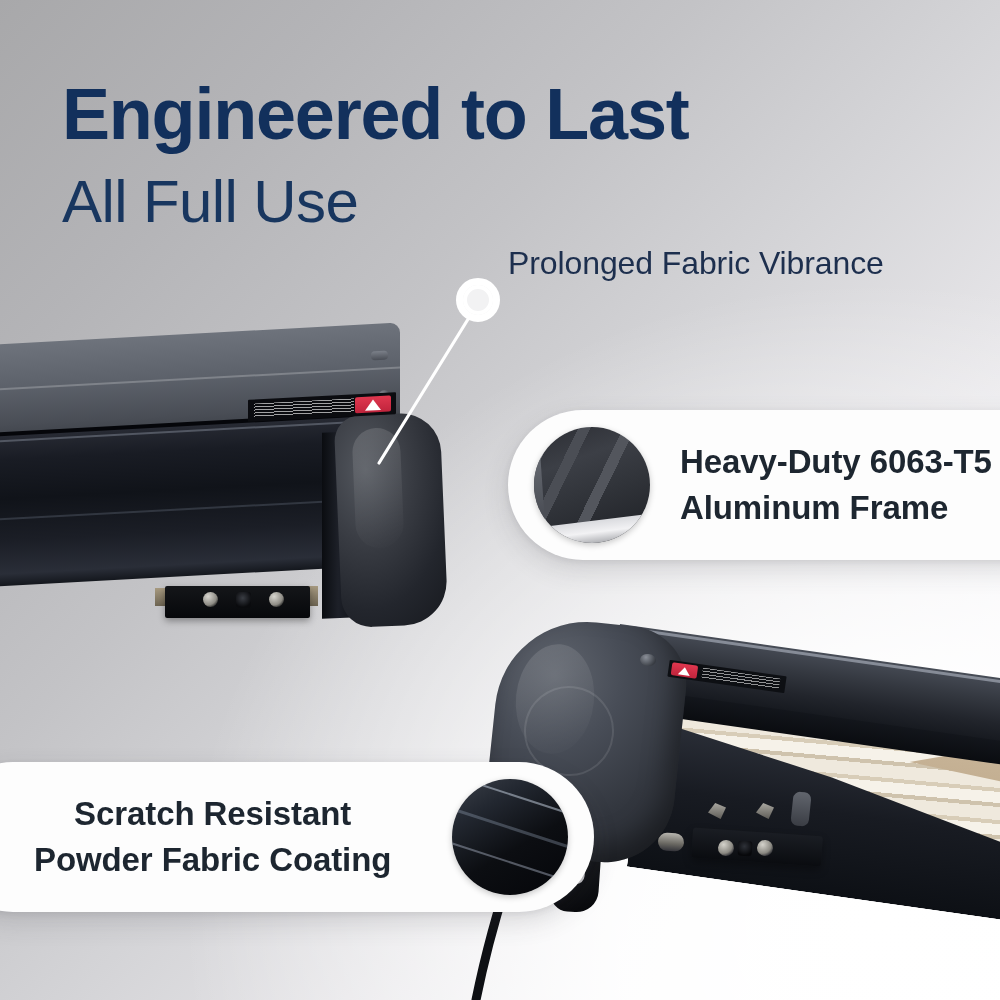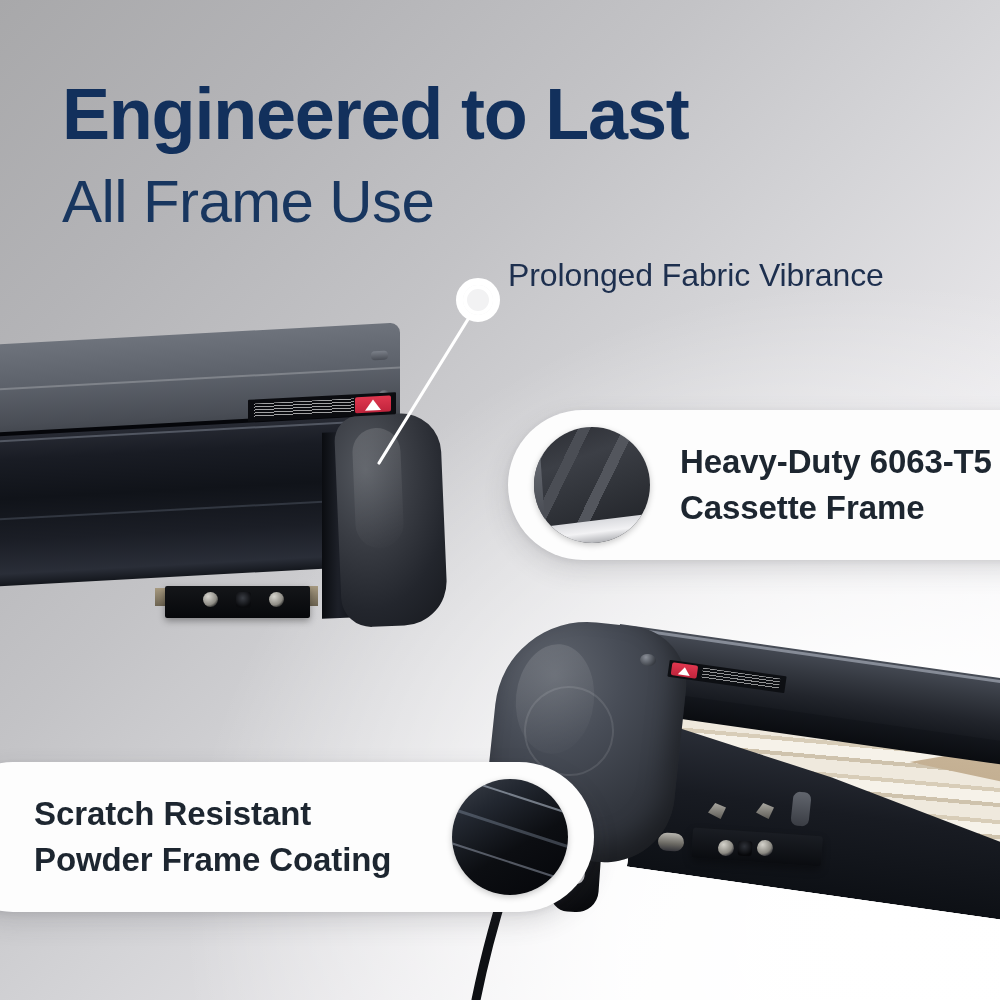--- a/index.html
+++ b/index.html
@@ -23,21 +23,21 @@
     color:#12305c;line-height:1;white-space:nowrap;text-align:center;
   }
   .subheadline{
     position:absolute;left:62px;top:172px;
     font-size:60px;font-weight:300;letter-spacing:-0.6px;
     color:#18365f;line-height:1;white-space:nowrap;
   }
   .callout-top{
     position:absolute;left:508px;top:241px;
     font-size:32px;font-weight:300;letter-spacing:-0.1px;
-    color:#1d2f4e;line-height:1.42;white-space:nowrap;margin-top:12px;
+    color:#1d2f4e;line-height:1.42;white-space:nowrap;
   }
 
   
   .leader-svg{position:absolute;left:0;top:0;width:1000px;height:1000px;pointer-events:none;}
   .dot-ring{
     position:absolute;left:458px;top:280px;width:40px;height:40px;
     border-radius:50%;background:#ffffff;
     box-shadow:0 0 0 4px rgba(255,255,255,0.0);
   }
   .dot-ring::after{
@@ -95,21 +95,21 @@
   }
   .thumb-sheen{
     position:absolute;left:-10%;top:42%;width:130%;height:3px;
     background:rgba(150,162,182,0.35);transform:rotate(18deg);
   }
 
   .pill-text{
     font-size:33px;font-weight:700;color:#1d2630;line-height:1.38;
     padding-left:30px;white-space:nowrap;letter-spacing:-0.1px;
   }
-  .pill-left .pill-text{padding-left:0;}
+  .pill-left .pill-text{padding-left:0;text-align:center;}
 
   
   .prod1{position:absolute;left:-70px;top:336px;width:520px;height:300px;}
   .p1-top{
     position:absolute;left:0;top:12px;width:470px;height:104px;
     background:linear-gradient(180deg,#6e737c 0%,#5d626b 40%,#494d55 78%,#383c43 100%);
     transform:skewY(-3.1deg);transform-origin:left top;
     border-top-right-radius:10px;
   }
   .p1-topline{
@@ -371,43 +371,43 @@
     <div class="p2-cap-hi"></div>
     <div class="p2-cap-ring"></div>
     <div class="p2-knob"></div>
     <div class="p2-label">
       <div class="p2-label-red"></div>
       <div class="p2-label-lines"></div>
     </div>
   </div>
 
   <div class="headline">Engineered to Last</div>
-  <div class="subheadline">All Frame Use</div>
+  <div class="subheadline">All Full Use</div>
 
   <svg class="leader-svg" viewBox="0 0 1000 1000">
     <line x1="470" y1="316" x2="379" y2="463" stroke="#ffffff" stroke-width="3.2" stroke-linecap="round"></line>
   </svg>
   <div class="dot-ring"></div>
   <div class="dot-ring-outline"></div>
 
   <div class="callout-top">
     <div>Prolonged Fabric Vibrance</div>
   </div>
 
   <div class="pill pill-right">
     <div class="thumb thumb-alum"></div>
     <div class="pill-text">
       <div>Heavy-Duty 6063-T5</div>
-      <div>Cassette Frame</div>
+      <div>Aluminum Frame</div>
     </div>
   </div>
 
   <div class="pill pill-left">
     <div class="pill-text">
       <div>Scratch Resistant</div>
-      <div>Powder Frame Coating</div>
+      <div>Powder Fabric Coating</div>
     </div>
     <div class="thumb thumb-paint">
       <div class="thumb-sheen"></div>
     </div>
   </div>
 
 </div>
 
 </body></html>

